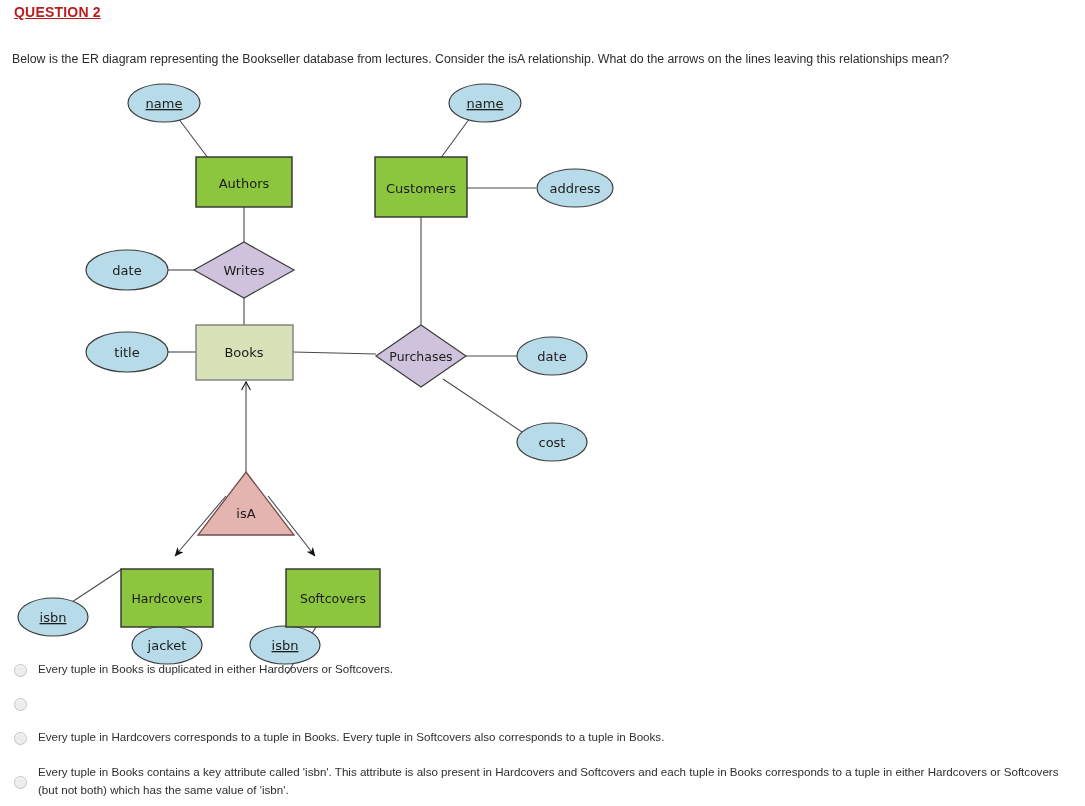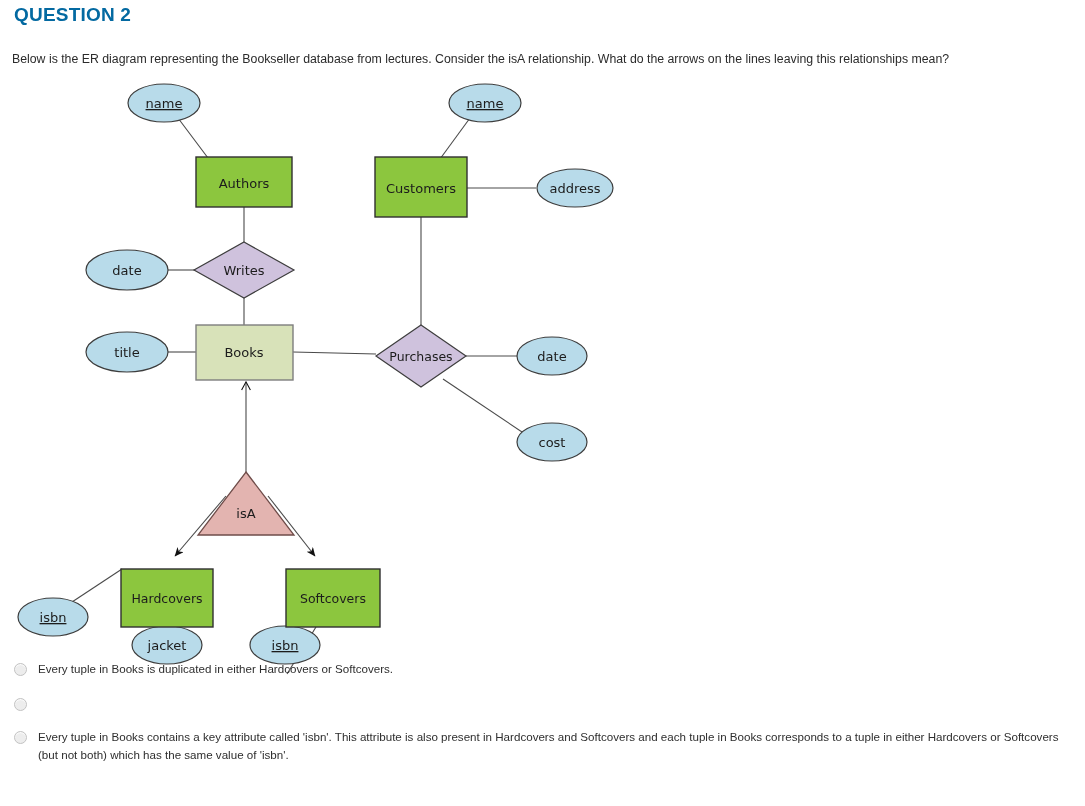--- a/index.html
+++ b/index.html
@@ -13,24 +13,25 @@
     position: relative;
     font-family: "Liberation Sans", sans-serif;
     color: #222222;
     overflow: hidden;
   }
 
   #question-heading {
     position: absolute;
     left: 14px;
     top: 4px;
-    font-size: 19px;
+    font-size: 14px;
     font-weight: bold;
     letter-spacing: 0.2px;
-    color: #0369a1;
+    color: #b91c1c;
+    text-decoration: underline;
   }
 
   #question-prompt {
     position: absolute;
     left: 12px;
     top: 51px;
     width: 1060px;
     font-size: 12.3px;
     line-height: 16px;
     color: #2b2b2b;
@@ -61,21 +62,21 @@
 
   #answers {
     position: absolute;
     left: 0px;
     top: 660px;
     width: 1085px;
   }
   .answer-row {
     position: relative;
     display: flex;
-    align-items: flex-start;
+    align-items: center;
     padding: 0 0 0 14px;
     margin-bottom: 17px;
   }
   .radio {
     flex: 0 0 auto;
     width: 11px;
     height: 11px;
     margin-top: 3px;
     margin-right: 11px;
     border-radius: 50%;
@@ -247,15 +248,19 @@
 <div id="answers">
   <div class="answer-row">
     <span class="radio"></span>
     <span class="answer-text">Every tuple in Books is duplicated in either Hardcovers or Softcovers.</span>
   </div>
   <div class="answer-row">
     <span class="radio"></span>
   </div>
   <div class="answer-row">
     <span class="radio"></span>
+    <span class="answer-text">Every tuple in Hardcovers corresponds to a tuple in Books. Every tuple in Softcovers also corresponds to a tuple in Books.</span>
+  </div>
+  <div class="answer-row">
+    <span class="radio"></span>
     <span class="answer-text">Every tuple in Books contains a key attribute called 'isbn'. This attribute is also present in Hardcovers and Softcovers and each tuple in Books corresponds to a tuple in either Hardcovers or Softcovers (but not both) which has the same value of 'isbn'.</span>
   </div>
 </div>
 
 </body></html>

